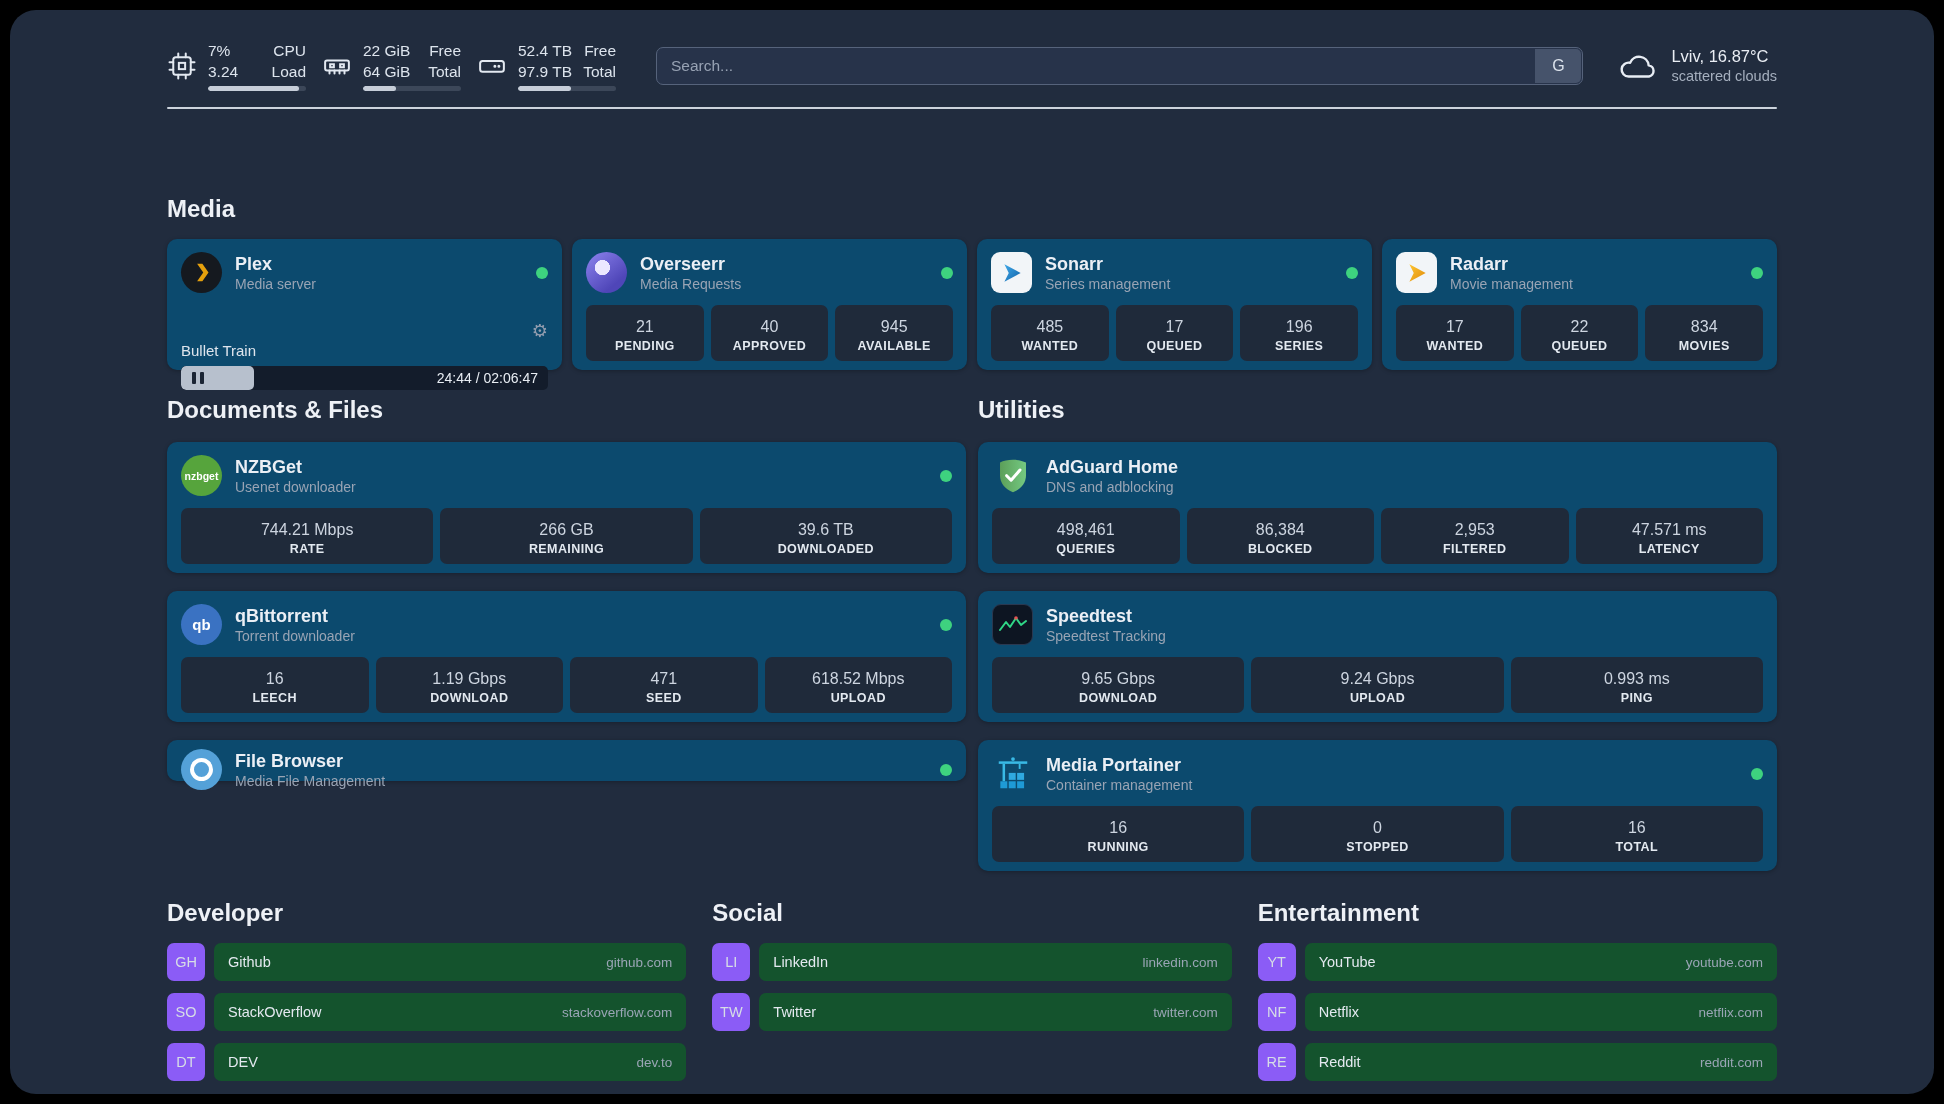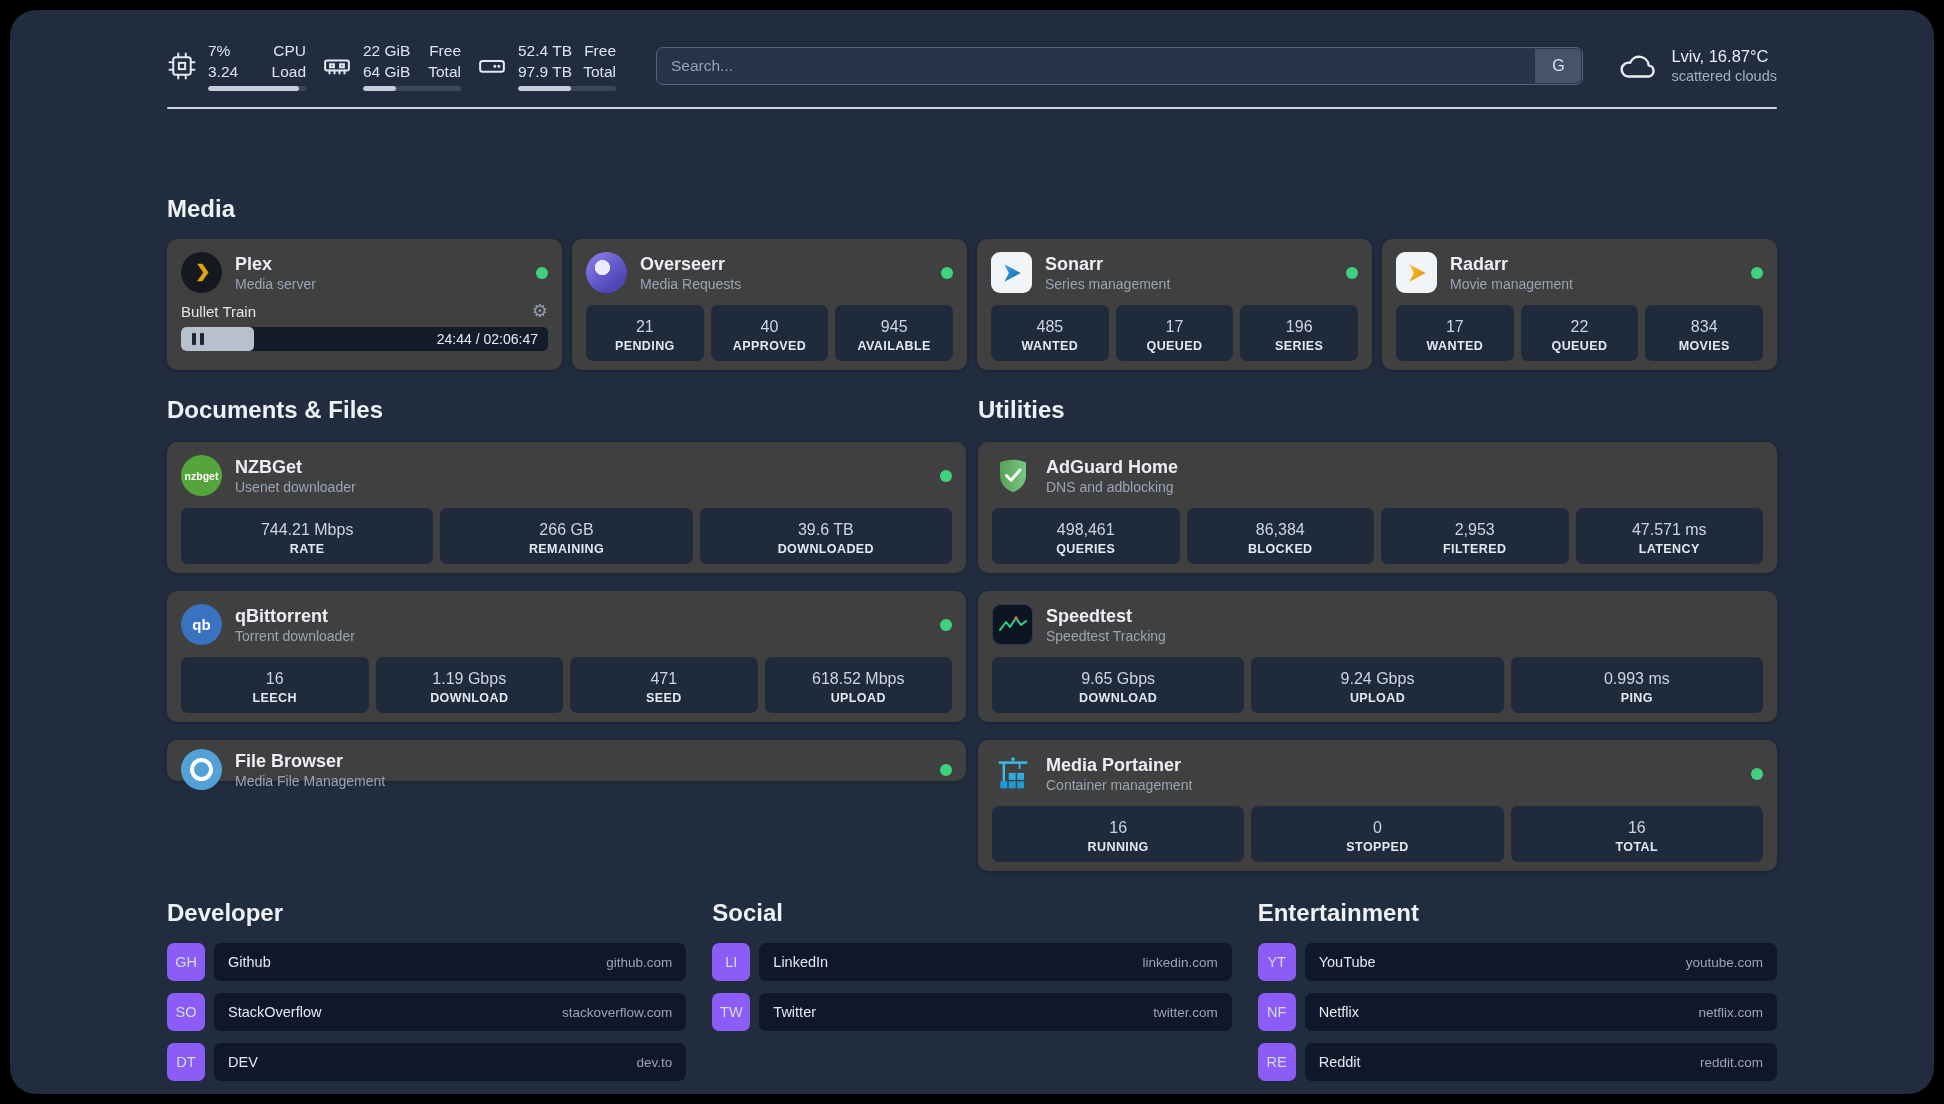--- a/index.html
+++ b/index.html
@@ -27,37 +27,37 @@
   .divider { margin-top:16px; height:2px; background:#ccd3dc; border-radius:1px; }
 
   
   .section-title { font-size:24px; font-weight:700; color:#eef1f6; line-height:28px; }
   .media-section { margin-top:86px; }
   .media-grid { margin-top:16px; display:grid; grid-template-columns:repeat(4,1fr); gap:10px; }
   .two-col { margin-top:26px; display:grid; grid-template-columns:1fr 1fr; gap:12px; align-items:start; }
   .col { display:flex; flex-direction:column; gap:18px; }
 
   
-  .card { background:#404040; border-radius:10px; padding:13px 14px; box-shadow:0 1px 4px rgba(0,0,0,.28); }
+  .card { background:#0c4a6e; border-radius:10px; padding:13px 14px; box-shadow:0 1px 4px rgba(0,0,0,.28); }
   .card-tall { height:131px; }
   .card-slim { padding:9px 14px; height:41px; }
   .card-header { display:flex; align-items:center; }
   .svc { display:flex; align-items:center; gap:13px; cursor:pointer; }
   .icon40 { width:41px; height:41px; flex:none; display:flex; align-items:center; justify-content:center; }
   .svc-name { font-size:18px; font-weight:600; color:#ebeff5; line-height:22px; }
   .svc-desc { font-size:14px; color:#99a4b4; line-height:18px; }
   .dot { width:12px; height:12px; border-radius:50%; margin-left:auto; background:#3ed27f; flex:none; }
   .stats { display:flex; gap:7px; margin-top:12px; }
   .stat { flex:1; background:#1f2a3a; border-radius:7px; text-align:center; padding:12px 2px 7px; }
   .stat-value { display:block; font-size:16px; color:#cdd5e0; line-height:20px; }
   .stat-label { display:block; font-size:12.5px; font-weight:700; color:#e3e9f0; letter-spacing:.4px; line-height:16px; margin-top:1px; }
 
   
   .now-row { display:flex; align-items:center; margin-top:9px; }
-  .now-title { font-size:15px; color:#dfe5ed; }
+  .now-title { font-size:15px; color:#dfe5ed;margin-top:40px; }
   .gear { margin-left:auto; color:#939daf; font-size:18px; line-height:1; cursor:pointer; }
   .player-bar { margin-top:7px; height:24px; background:#131c2b; border-radius:5px; position:relative; overflow:hidden; }
   .player-fill { position:absolute; left:0; top:0; bottom:0; background:#b7c0cd; border-radius:5px; }
   .pause { position:absolute; left:11px; top:6px; display:flex; gap:4px; cursor:pointer; }
   .pause i { display:block; width:4px; height:12px; background:#1b2534; border-radius:1px; }
   .player-time { position:absolute; right:10px; top:0; line-height:24px; font-size:14px; color:#e8edf3; }
 
   
   .ic-plex { border-radius:50%; background:#15191f; }
   .ic-overseerr { border-radius:50%; background:radial-gradient(circle at 40% 38%, #ece8ff 0 21%, rgba(0,0,0,0) 22%), linear-gradient(140deg,#8d84ef 0%,#4f46b8 75%); }
@@ -66,21 +66,21 @@
   .ic-qb { border-radius:50%; background:#3a72c2; color:#fff; font-size:15px; font-weight:700; }
   .ic-fb { border-radius:50%; background:#54a1d8; position:relative; }
   .ic-fb::after { content:""; position:absolute; inset:9px; border:4px solid #fff; border-radius:50%; }
   .ic-speedtest { border-radius:9px; background:#0d1522; border:1px solid #2a3850; }
 
   
   .bookmarks { margin-top:28px; display:grid; grid-template-columns:repeat(3,1fr); gap:26px; }
   .bm-rows { margin-top:16px; display:flex; flex-direction:column; gap:12px; }
   .bm-row { display:flex; align-items:stretch; gap:9px; height:38px; cursor:pointer; }
   .bm-abbr { width:38px; background:#8b5cf6; border-radius:7px; display:flex; align-items:center; justify-content:center; font-size:14.5px; color:#d6dde6; }
-  .bm-pill { flex:1; background:#0f172a; border-radius:7px; display:flex; align-items:center; padding:8px 14px; }
+  .bm-pill { flex:1; background:#14532d; border-radius:7px; display:flex; align-items:center; padding:8px 14px; }
   .bm-name { font-size:14.5px; color:#e4e9f0; }
   .bm-href { margin-left:auto; font-size:13.5px; color:#9aa5b5; }
 </style>
 </head>
 <body>
 
 <div class="panel">
   <div class="content">
 
     <div class="topbar">

